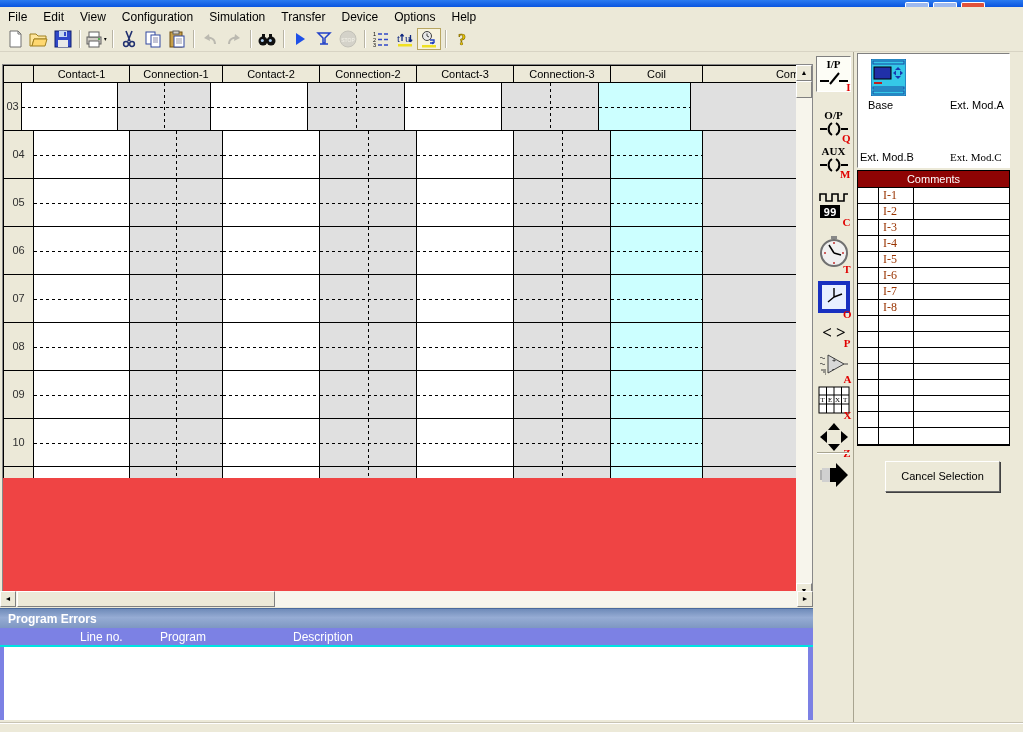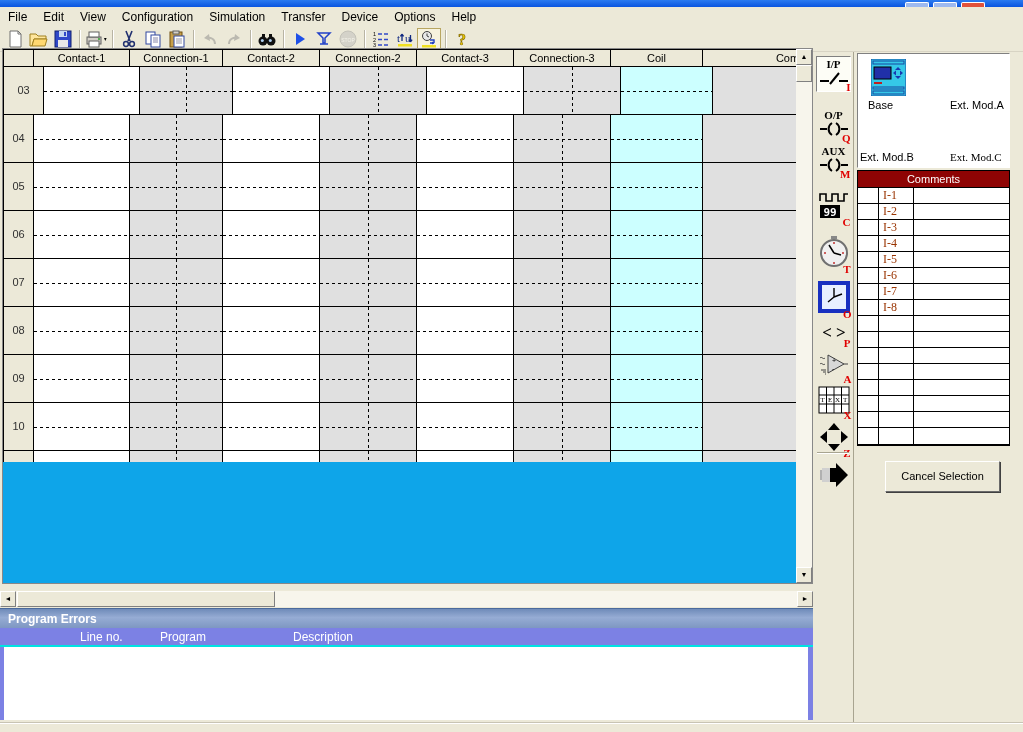--- a/index.html
+++ b/index.html
@@ -21,21 +21,21 @@
   
   .toolbar { position:absolute; left:0; top:26px; width:1023px; height:26px; background:#ECE9D8;
              display:flex; align-items:center; padding-left:3px;
              border-bottom:1px solid #D8D4C4; }
   .tb-btn { width:24px; height:22px; display:flex; align-items:center; justify-content:center; position:relative; }
   .tb-btn.disabled { opacity:.45; filter:grayscale(1); }
   .tb-btn.active { border:1px solid #B8A662; background:#F6F2DE; }
   .tb-sep { width:1px; height:18px; background:#B8B4A4; margin:0 4px; box-shadow:1px 0 0 #fff; }
 
   
-  .grid-wrap { position:absolute; left:2px; top:48px; width:811px; height:536px; background:#0ea5e9;
+  .grid-wrap { position:absolute; left:2px; top:64px; width:811px; height:536px; background:#ef4444;
                border:1px solid #888; overflow:hidden; }
   .grid-content { position:absolute; left:0; top:0; width:795px; }
   .g-row { display:flex; }
   .g-cell { position:relative; border-right:1px solid #000; border-bottom:1px solid #000; flex:none; }
   .g-head .g-cell { height:18px; background:#ECE9D8; font-size:11px; text-align:center; line-height:17px;
                     border-top:1px solid #000; overflow:hidden; white-space:nowrap; }
   .g-body .g-cell { height:48px; }
   .g-partial .g-cell { height:11px; border-bottom:none; }
   .rowhdr { background:#ECE9D8; font-size:11px; color:#303030; text-align:center; line-height:46px;
             border-left:1px solid #000; }
@@ -260,21 +260,21 @@
         <div class="g-cell" style="width: 96px;">Contact-1</div>
         <div class="g-cell" style="width: 93px;">Connection-1</div>
         <div class="g-cell" style="width: 97px;">Contact-2</div>
         <div class="g-cell" style="width: 97px;">Connection-2</div>
         <div class="g-cell" style="width: 97px;">Contact-3</div>
         <div class="g-cell" style="width: 97px;">Connection-3</div>
         <div class="g-cell" style="width: 92px;">Coil</div>
         <div class="g-cell" style="width: 200px;">Comments</div>
       </div>
       <div class="g-row g-body">
-        <div class="g-cell rowhdr" style="width: 41px;">03</div>
+        <div class="g-cell rowhdr" style="width: 19px;">03</div>
         <div class="g-cell c-contact hdash" style="width: 96px;"></div>
         <div class="g-cell c-conn hdash vdash" style="width: 93px;"></div>
         <div class="g-cell c-contact hdash" style="width: 97px;"></div>
         <div class="g-cell c-conn hdash vdash" style="width: 97px;"></div>
         <div class="g-cell c-contact hdash" style="width: 97px;"></div>
         <div class="g-cell c-conn hdash vdash" style="width: 97px;"></div>
         <div class="g-cell c-coil hdash" style="width: 92px;"></div>
         <div class="g-cell c-comments" style="width: 200px;"></div>
       </div>
       <div class="g-row g-body">

